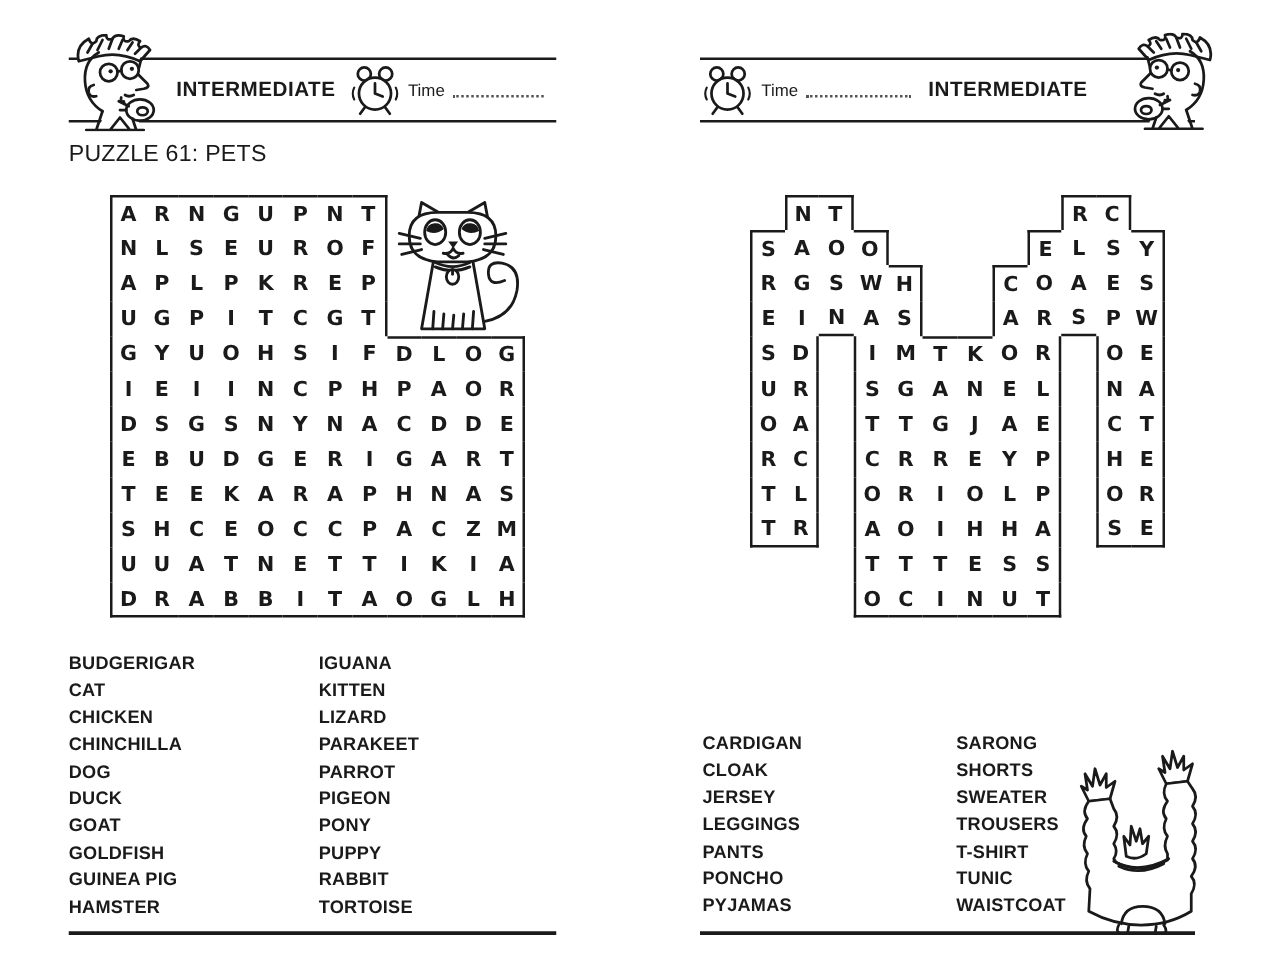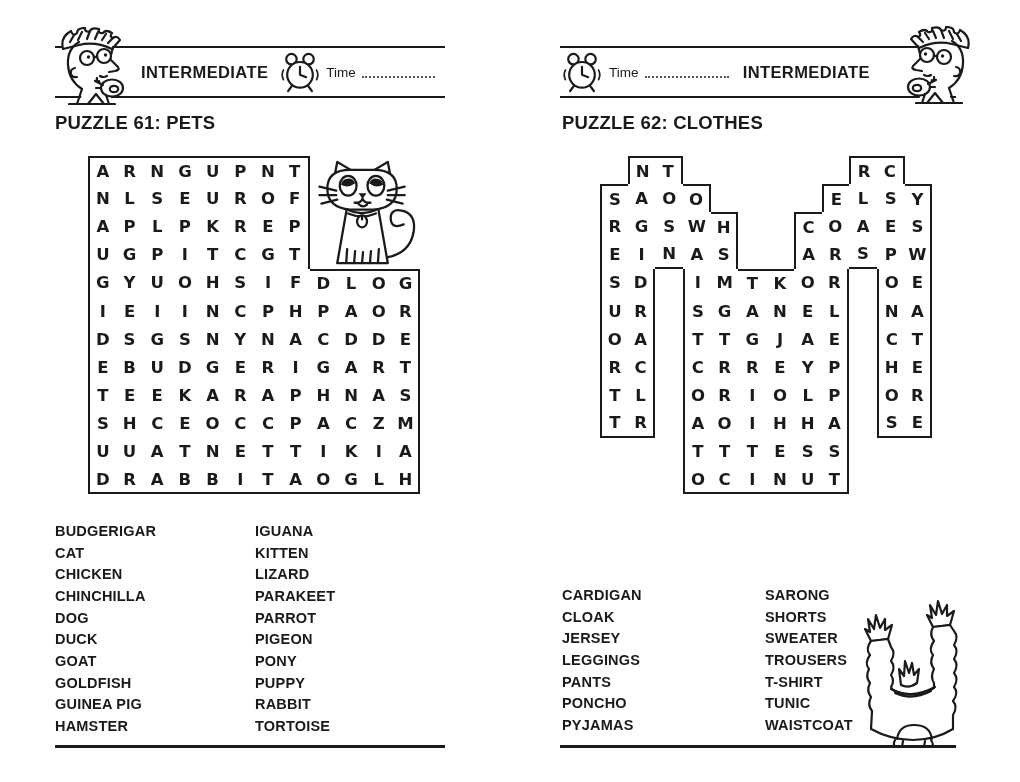--- a/index.html
+++ b/index.html
@@ -6,21 +6,21 @@
   html,body{margin:0;padding:0;background:#fff;}
   #canvas{position:relative;width:1020px;height:782px;background:var(--paper);overflow:hidden;
           font-family:"Liberation Sans",sans-serif;color:var(--ink);text-align:right;}
   .banner{position:absolute;height:52px;box-sizing:border-box;
           border-top:2.5px solid var(--ink);border-bottom:2.5px solid var(--ink);
           display:flex;align-items:center;}
   .level{font-weight:700;font-size:16.5px;letter-spacing:.4px;white-space:nowrap;}
   .time-label{font-weight:400;font-size:13.5px;white-space:nowrap;}
   .dotline{flex:1;height:1px;border-bottom:2px dotted #555;transform:translateY(4px);}
   .clock{flex:0 0 auto;}
-  .title{position:absolute;font-weight:700;font-size:18.5px;letter-spacing:.2px;white-space:nowrap;}
+  .title{position:absolute;font-weight:400;font-size:18.5px;letter-spacing:.2px;white-space:nowrap;}
   .grid{position:absolute;display:grid;grid-template-columns:repeat(12,27.7px);grid-template-rows:repeat(12,28.2px);}
   .cell{display:flex;align-items:center;justify-content:center;box-sizing:border-box;
         font-family:"DejaVu Sans",sans-serif;font-weight:700;font-size:16.5px;color:var(--ink);}
   .words{position:absolute;list-style:none;margin:0;padding:0;}
   .word{height:21.7px;display:flex;align-items:center;font-weight:700;font-size:14.5px;
         letter-spacing:.2px;white-space:nowrap;}
   .rule{position:absolute;height:3px;background:var(--ink);}
   .art{position:absolute;}
   .mirror{transform:scaleX(-1);}
 </style>
@@ -278,21 +278,20 @@
         <path d="M26 41 q-5 1 -4 6 q1 4 6 3"></path>
         <path d="M58 49 q-4 2 -7 0"></path>
         <ellipse cx="63" cy="61" rx="11" ry="8.5" fill="#fff"></ellipse>
         <ellipse cx="65" cy="62" rx="4.2" ry="3.2" fill="#fff"></ellipse>
         <path d="M52 57 L46 54 M52 61 L47 61 M50 56 q-3 -2 -2 -5 M54 58 q-4 -1 -4 -4"></path>
         <path d="M33 62 L28 77 M57 68 L60 77 M20 77 L66 77 M39 77 L47 67 L55 77"></path>
       </g>
     </svg>
   </div>
 
-  <div class="title" style="left:562px;top:112px;">PUZZLE 62: CLOTHES</div>
 
   <div class="grid" style="left:600px;top:156px;">
       <div class="cell" style="grid-area: 1 / 2; border-top: 2px solid var(--ink); border-left: 2px solid var(--ink);">N</div>
       <div class="cell" style="grid-area: 1 / 3; border-top: 2px solid var(--ink); border-right: 2px solid var(--ink);">T</div>
       <div class="cell" style="grid-area: 1 / 10; border-top: 2px solid var(--ink); border-left: 2px solid var(--ink);">R</div>
       <div class="cell" style="grid-area: 1 / 11; border-top: 2px solid var(--ink); border-right: 2px solid var(--ink);">C</div>
       <div class="cell" style="grid-area: 2 / 1; border-top: 2px solid var(--ink); border-left: 2px solid var(--ink);">S</div>
       <div class="cell" style="grid-area: 2 / 2;">A</div>
       <div class="cell" style="grid-area: 2 / 3;">O</div>
       <div class="cell" style="grid-area: 2 / 4; border-top: 2px solid var(--ink); border-right: 2px solid var(--ink);">O</div>

